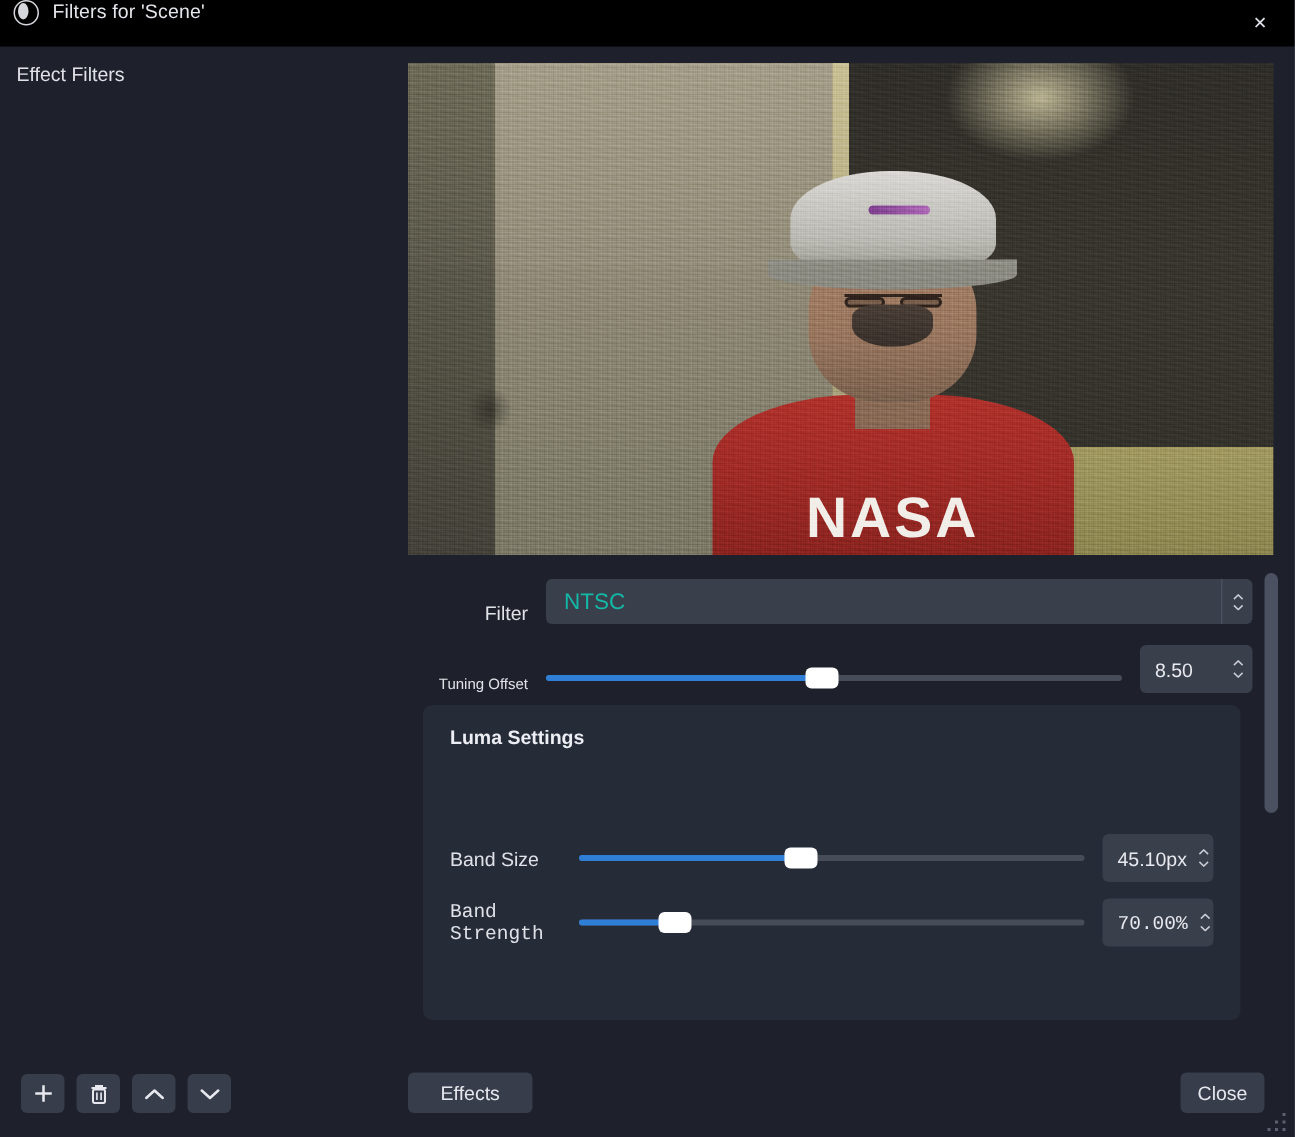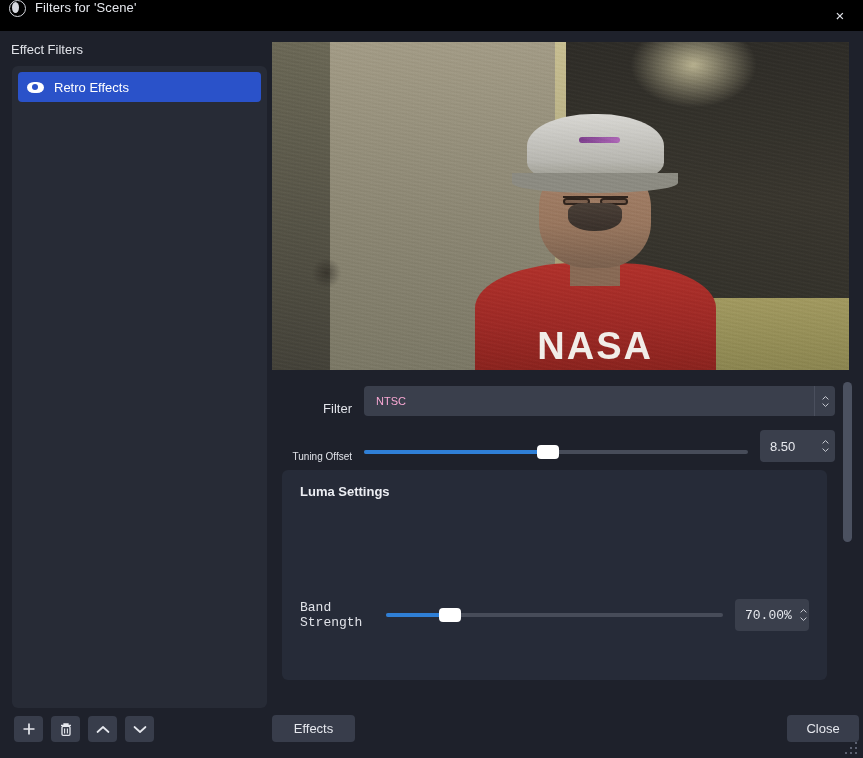--- a/index.html
+++ b/index.html
@@ -206,21 +206,21 @@
   .lbl-filter {
     width: 92px; text-align: right; padding-right: 12px;
     font-size: 13px; color: #e0e2e8;
   }
   .combo {
     flex: 1; height: 30px;
     background: #3a3f4c; border-radius: 4px;
     display: flex; align-items: center;
     position: relative;
   }
-  .combo-text { padding-left: 12px; font-size: 11px; color: #f9a8d4; }
+  .combo-text { padding-left: 12px; font-size: 15px; color: #14b8a6; }
   .combo-arrow {
     position: absolute; right: 0; top: 0; bottom: 0; width: 21px;
     border-left: 1px solid #4a4f5d;
     display: flex; flex-direction: column; align-items: center; justify-content: center; gap: 3px;
   }
 
   .chev {
     width: 7px; height: 4px;
     display: block;
   }
@@ -284,50 +284,40 @@
     background: #4b5160; border-radius: 5px;
   }
 
   
   .btn {
     background: #383d4b; border-radius: 4px;
     color: #e6e8ee; font-size: 13px;
     display: flex; align-items: center; justify-content: center;
   }
   .btn-defaults { position: absolute; left: 272px; top: 715px; width: 83px; height: 27px; }
-  .btn-close    { position: absolute; left: 787px; top: 715px; width: 72px; height: 27px; }
+  .btn-close    { position: absolute; left: 787px; top: 715px; width: 56px; height: 27px; }
 
   .grip { position: absolute; right: 4px; bottom: 4px; width: 14px; height: 12px; }
   .grip i {
     position: absolute; width: 2px; height: 2px; background: #5b6070; display: block;
   }
 </style>
 </head>
 <body>
 
 <div id="app">
 
   <div class="titlebar">
     <div class="obs-logo"></div>
     <div class="title-text">Filters for 'Scene'</div>
     <div class="win-close">×</div>
   </div>
 
   <div class="left-header">Effect Filters</div>
 
-  <div class="filter-list">
-    <div class="filter-item selected">
-      <span class="eye-icon">
-        <span class="eye-outer">
-            <span class="eye-pupil"></span>
-          </span>
-      </span>
-      <span>Retro Effects</span>
-    </div>
-  </div>
 
   <div class="tool-row">
     <div class="btn tool-btn">
       <svg width="14" height="14" viewBox="0 0 14 14">
           <path d="M7 1.5v11M1.5 7h11" stroke="#e6e8ee" stroke-width="1.7" fill="none"></path>
         </svg>
     </div>
     <div class="btn tool-btn">
       <svg width="14" height="15" viewBox="0 0 14 15">
         <path d="M2 3.3h10M5 3.3V2h4v1.3" stroke="#e6e8ee" stroke-width="1.3" fill="none"></path>
@@ -420,20 +410,43 @@
               </svg>
             </span>
         </span>
       </div>
     </div>
 
     <div class="group">
       <div class="group-title">Luma Settings</div>
 
 
+      <div class="g-row" style="top:85px;">
+        <div class="g-lbl" style="width:104px;">Band Size</div>
+        <div class="slider" style="flex:1; margin-right:12px;">
+          <div class="track"></div>
+            <div class="fill" id="fill-1" style="width: 44%;"></div>
+            <div class="handle" id="handle-1" style="left: 44%;"></div>
+        </div>
+        <div class="spin" style="width:74px; margin-right:18px;">
+          <span class="spin-val">45.10px</span>
+          <span class="spin-arrows">
+            <span class="chev">
+                <svg width="7" height="4" viewBox="0 0 7 4">
+                  <path d="M.6 3.4L3.5.6l2.9 2.8" stroke="#c9ccd4" stroke-width="1" fill="none"></path>
+                </svg>
+              </span>
+            <span class="chev">
+                <svg width="7" height="4" viewBox="0 0 7 4">
+                  <path d="M.6.6l2.9 2.8L6.4.6" stroke="#c9ccd4" stroke-width="1" fill="none"></path>
+                </svg>
+              </span>
+          </span>
+        </div>
+      </div>
 
       <div class="g-row" style="top:128px;font-family:Liberation Mono, monospace;">
         <div class="g-lbl" style="width:104px;">Band Strength</div>
         <div class="slider" style="flex:1; margin-right:12px;">
           <div class="track"></div>
             <div class="fill" id="fill-2" style="width: 19%;"></div>
             <div class="handle" id="handle-2" style="left: 19%;"></div>
         </div>
         <div class="spin" style="width:74px; margin-right:18px;">
           <span class="spin-val">70.00%</span>

